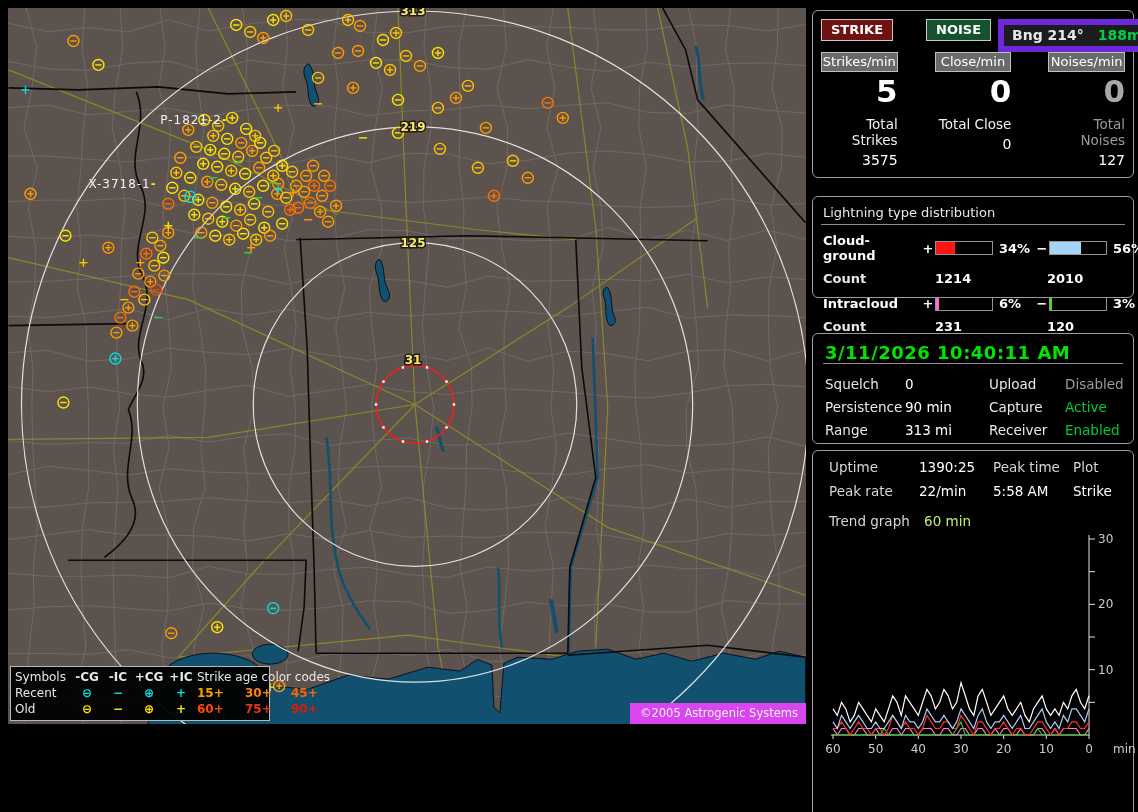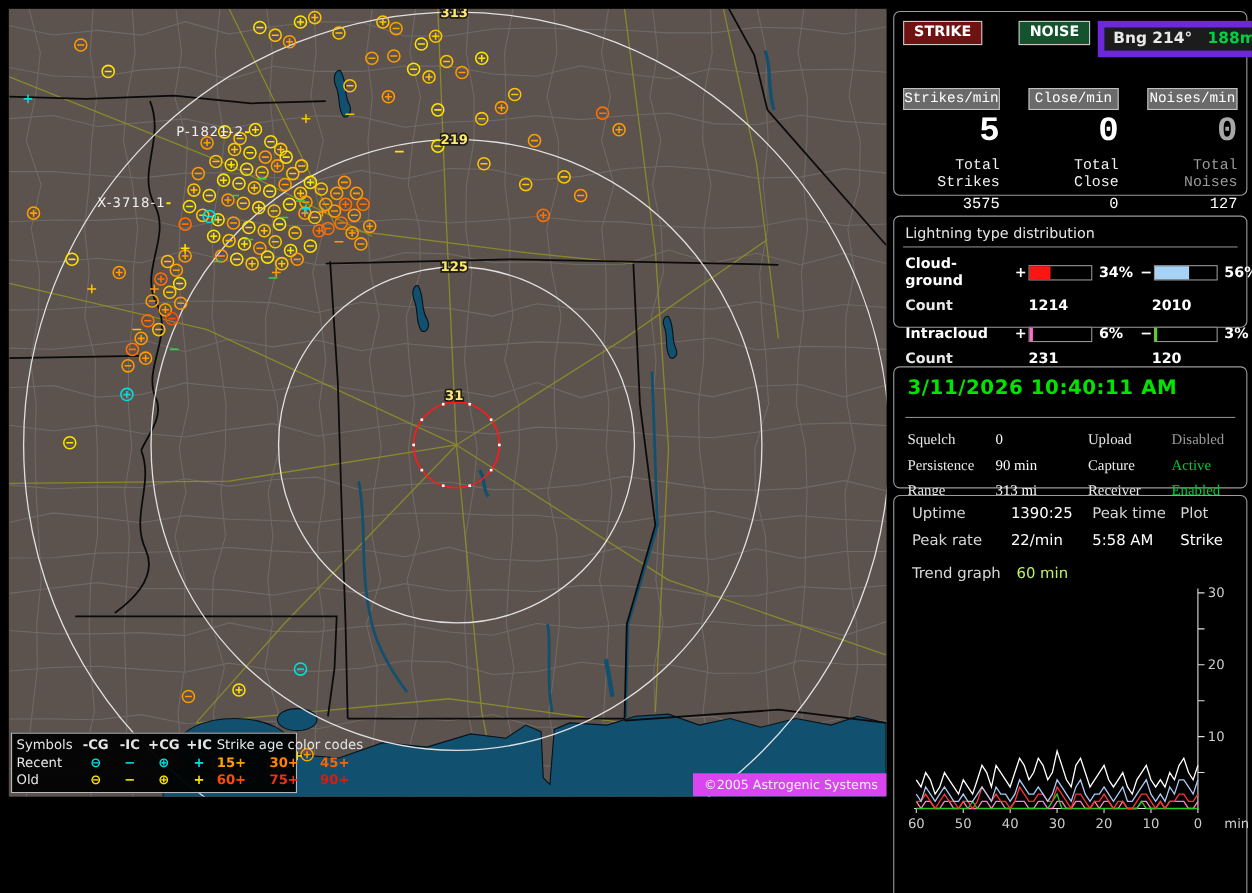--- a/index.html
+++ b/index.html
@@ -19,38 +19,38 @@
   .p1{top:10px;height:168px;padding:8px;}
   .p2{top:196px;height:102px;padding:6px 8px;}
   .p3{top:333px;height:111px;padding:6px 10px;}
   .p4{top:450px;height:436px;padding:8px 0 0 10px;}
   .btn-row{display:flex;align-items:flex-start;}
   .btn{font-size:13px;font-weight:bold;color:#fff;border:1px solid #c8c8c8;padding:2px 9px 3px 9px;margin-right:7px;cursor:default;}
   .btn-strike{background:#6e1212;}
   .btn-noise{background:#14532d;margin-left:26px;}
   .bng-box{margin-left:auto;background:#1c1c1c;border:6px solid #6d28d9;padding:2px 8px 3px 8px;font-size:14px;font-weight:bold;white-space:nowrap;}
   .bng-rng{color:#00d044;margin-left:14px;}
-  .stat-cols{display:grid;grid-template-columns:1fr 1fr 1fr;column-gap:26px;margin-top:28px;font-family:Liberation Mono, monospace;}
+  .stat-cols{display:grid;grid-template-columns:1fr 1fr 1fr;column-gap:37px;}
   .stat-col{text-align:right;}
   .hdr-btn{display:block;width:100%;box-sizing:border-box;background:#6a6a6a;border:1px solid #c0c0c0;color:#fff;font-size:13px;text-align:center;padding:1px 0 2px 0;}
   .rate{font-size:31px;font-weight:bold;color:#fff;line-height:1.15;margin-top:2px;}
   .rate.dim{color:#a8a8a8;}
   .tot-label{font-size:13.5px;color:#f0f0f0;margin-top:6px;}
   .tot-label.dim{color:#9a9a9a;}
   .tot-val{font-size:14px;color:#fff;margin-top:4px;}
   .dist-title{font-size:13px;color:#e8e8e8;border-bottom:1px solid #8a8a8a;padding:2px 0 4px 2px;margin-bottom:8px;}
   .dist-row{display:grid;grid-template-columns:98px 14px 58px 42px 14px 58px 34px;align-items:center;font-size:13px;font-weight:bold;color:#fff;margin:6px 0 2px 2px;}
   .cnt-row{display:grid;grid-template-columns:98px 112px 1fr;font-size:13px;font-weight:bold;color:#e8e8e8;margin:8px 0 10px 2px;}
   .cnt-row span:nth-child(2),.cnt-row span:nth-child(3){padding-left:14px;color:#fff;}
   .bar{height:12px;border:1px solid #949494;background:#000;position:relative;}
   .bar i{display:block;height:100%;}
   .pct{padding-left:6px;}
   .pm{text-align:center;}
-  .dt{color:#00e400;font-size:18px;font-weight:bold;border-bottom:1px solid #8a8a8a;padding:2px 0 16px 2px;letter-spacing:.5px;}
-  .st-grid{display:grid;grid-template-columns:80px 84px 76px 1fr;row-gap:7px;font-size:13.5px;margin-top:12px;padding-left:2px;font-family:Liberation Serif, serif;}
+  .dt{color:#00e400;font-size:18px;font-weight:bold;border-bottom:1px solid #8a8a8a;padding:2px 0 0 2px;letter-spacing:.5px;}
+  .st-grid{display:grid;grid-template-columns:80px 84px 76px 1fr;row-gap:7px;font-size:13.5px;margin-top:12px;padding-left:2px;}
   .green{color:#00cc33;}
   .dim{color:#9a9a9a;}
   .white{color:#fff;}
   .up-grid{display:grid;grid-template-columns:90px 74px 80px 1fr;row-gap:8px;font-size:13.5px;padding-left:6px;color:#d6d6d6;}
   .up-grid .v{color:#fff;}
   .trend-row{font-size:13.5px;color:#d6d6d6;padding-left:6px;margin-top:14px;}
   .trend-row b{color:#bef264;font-weight:normal;margin-left:10px;}
 </style>
 </head>
 <body>

